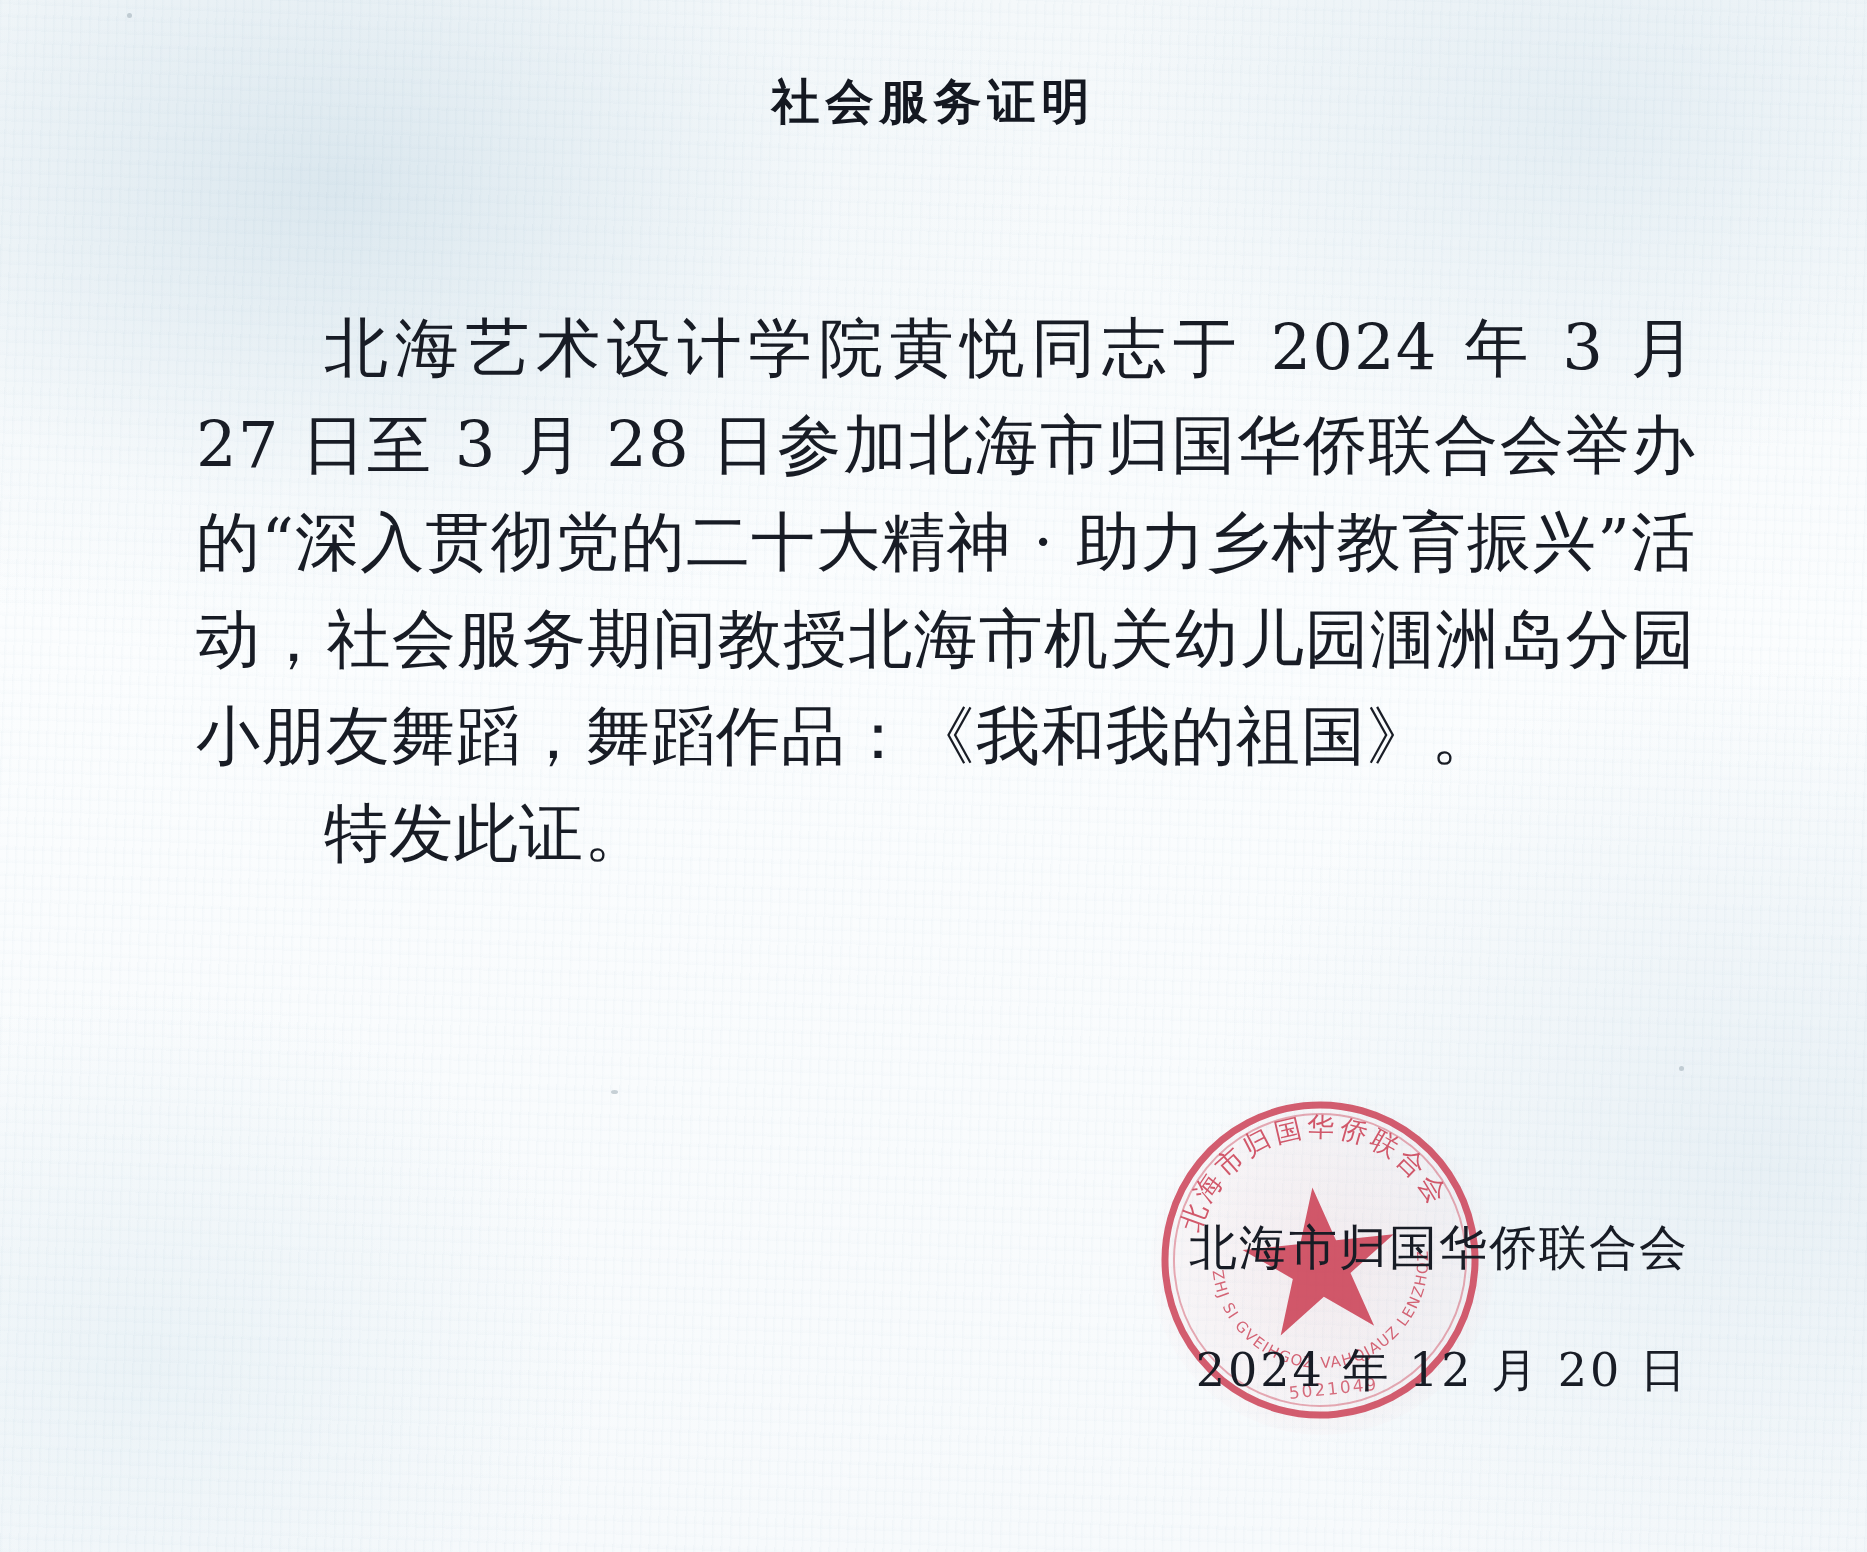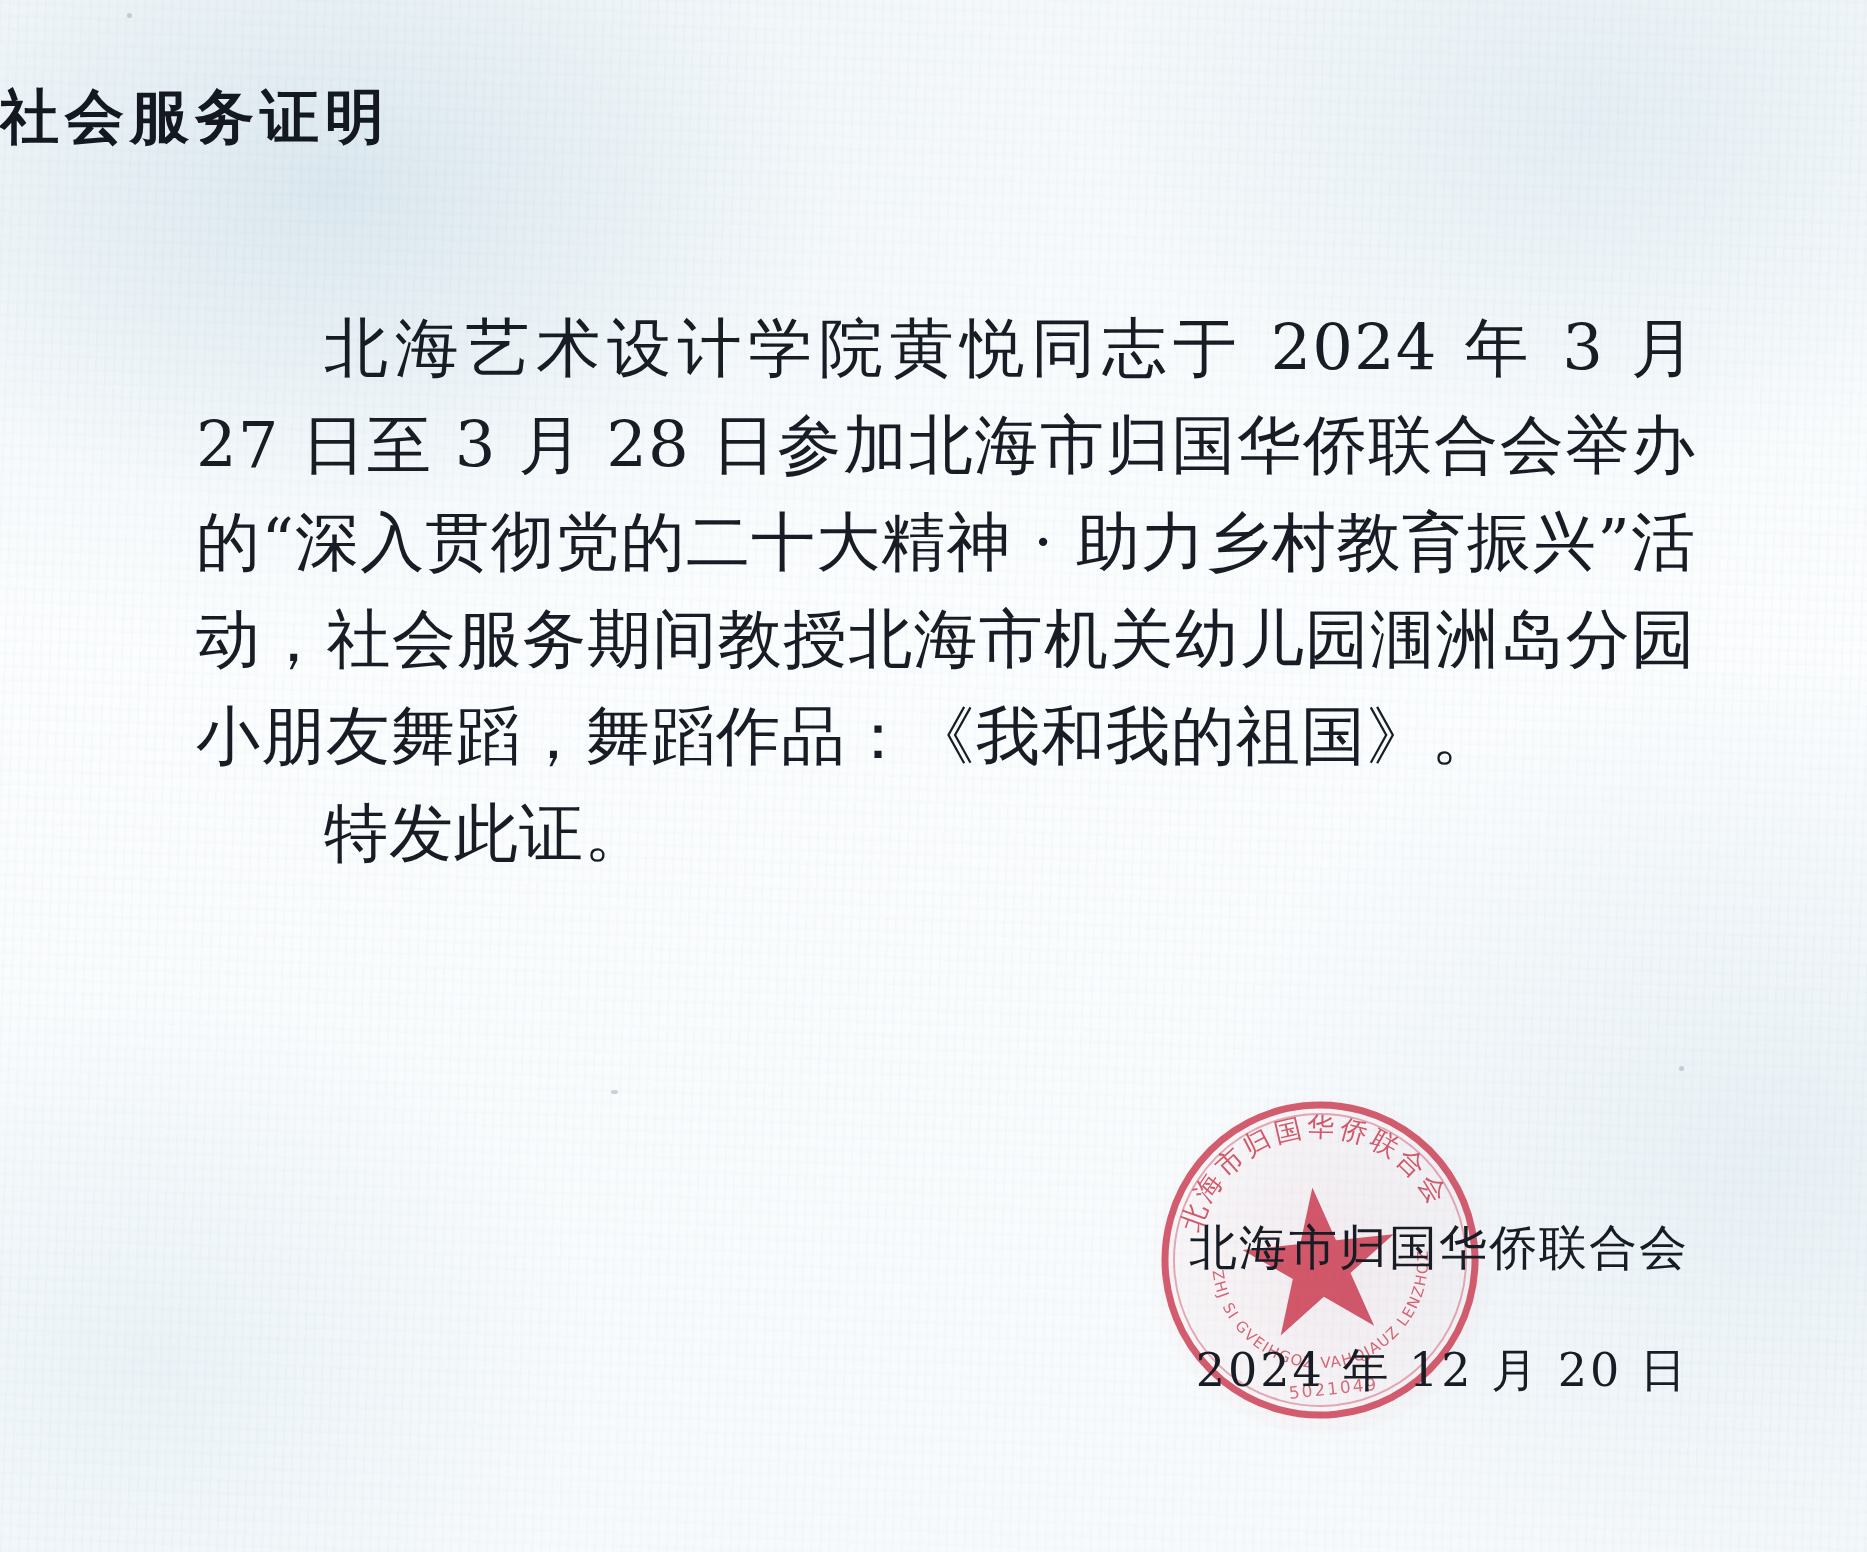--- a/index.html
+++ b/index.html
@@ -35,23 +35,24 @@
       repeating-linear-gradient(92deg, rgba(200,216,226,0.10) 0px, rgba(255,255,255,0) 3px, rgba(255,255,255,0) 9px),
       repeating-linear-gradient(2deg, rgba(205,220,230,0.07) 0px, rgba(255,255,255,0) 5px, rgba(255,255,255,0) 13px);
     mix-blend-mode: multiply;
   }
 
   .doc-title {
     position: absolute;
     top: 38px;
     left: 0;
     width: 1867px;
+    text-align: center;
     font-family: "DejaVu Serif", "Liberation Serif", serif;
     font-weight: 700;
-    font-size: 59px;
+    font-size: 48px;
     letter-spacing: 6px;
     color: #141821;
   }
 
   .body-text {
     position: absolute;
     top: 300px;
     left: 196px;
     width: 1500px;
     font-family: "DejaVu Serif", "Liberation Serif", serif;

